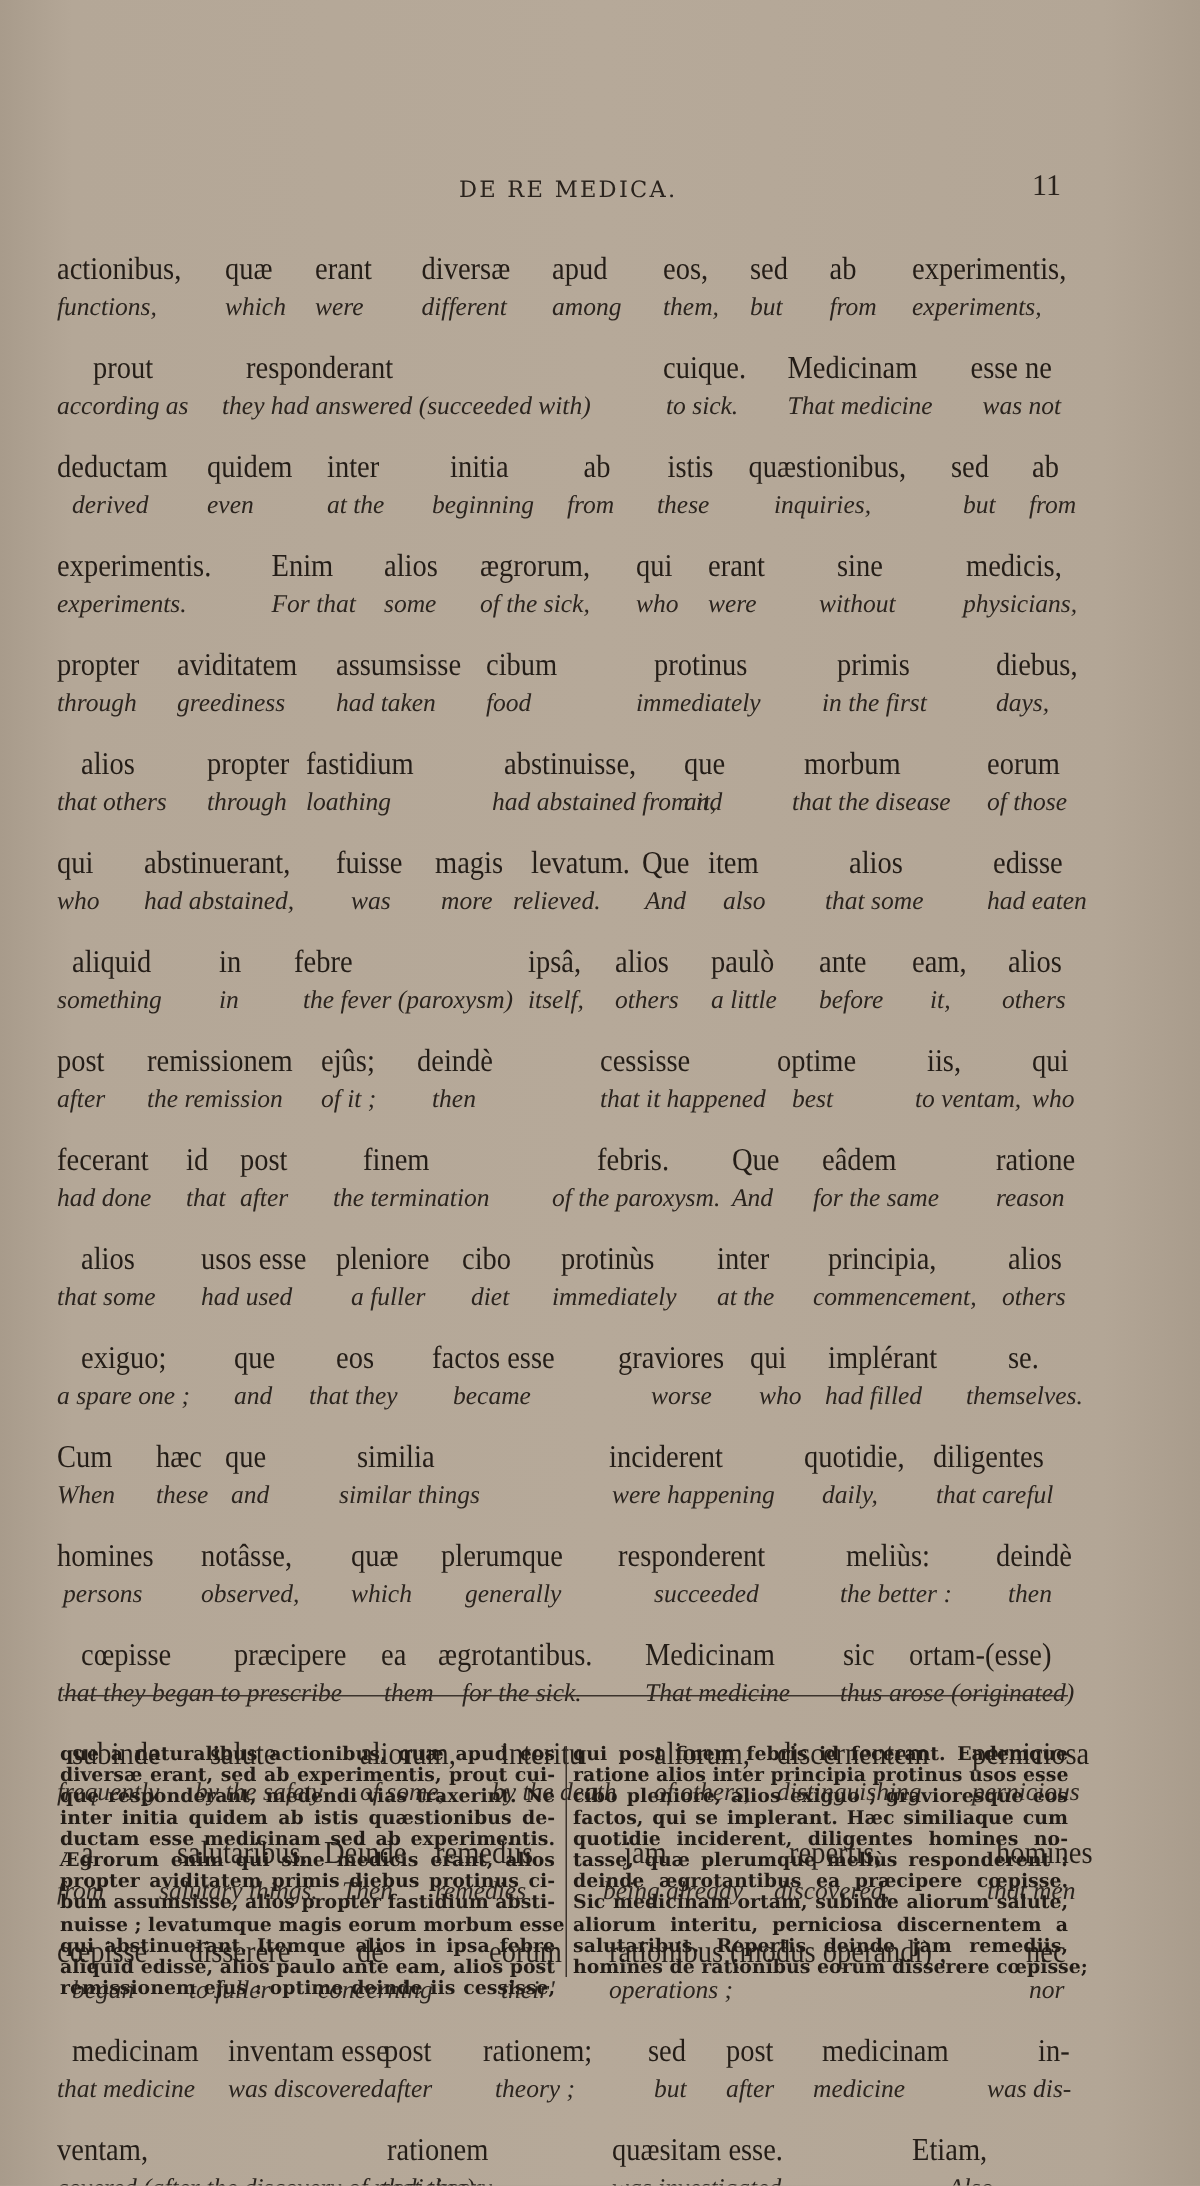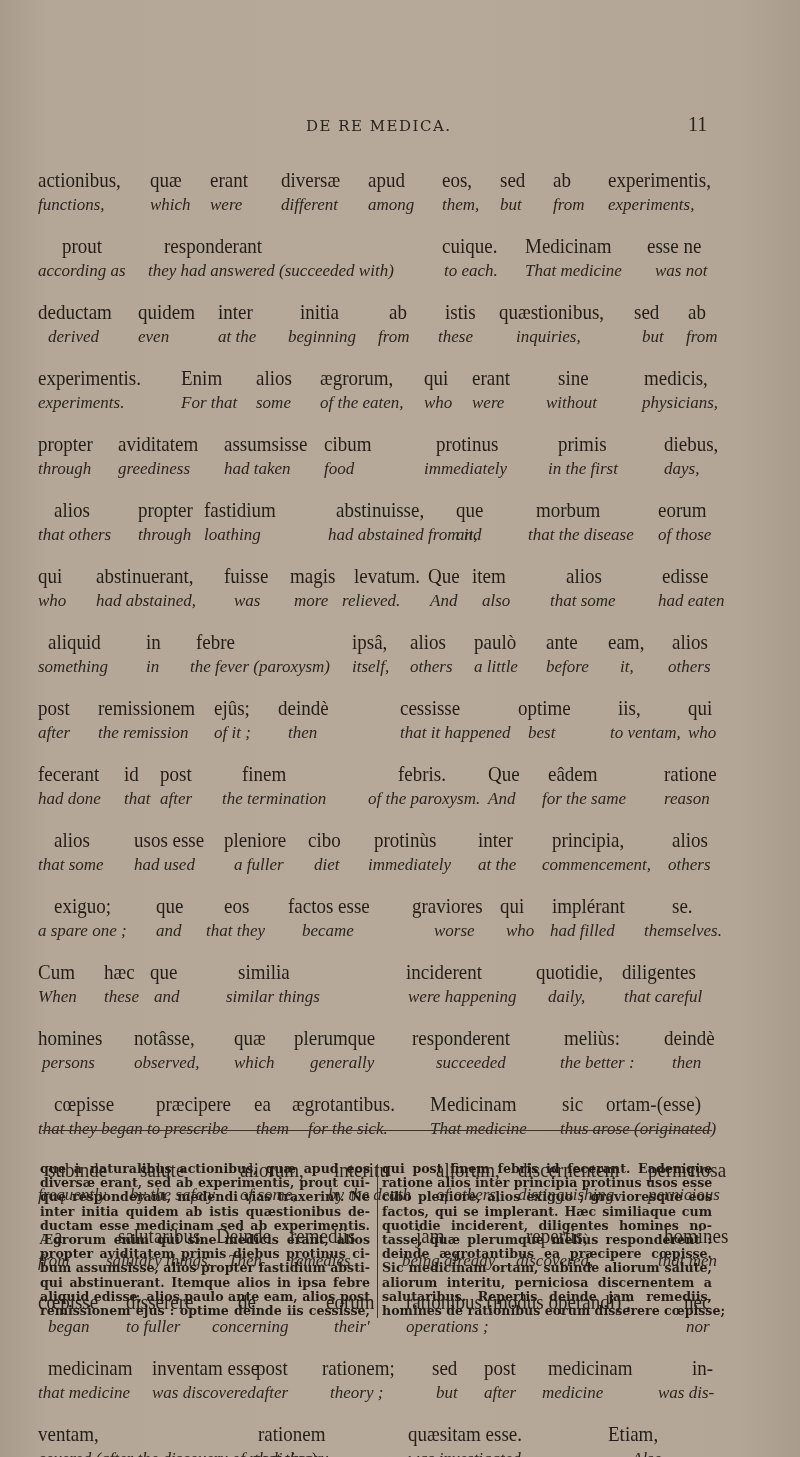--- a/index.html
+++ b/index.html
@@ -92,21 +92,21 @@
         <div class="lat">
           <span class="w" style="left: 24px;">prout</span>
           <span class="w" style="left: 126px;">responderant</span>
           <span class="w" style="left: 404px;">cuique.</span>
           <span class="w" style="left: 487px;">Medicinam</span>
           <span class="w" style="left: 609px;">esse ne</span>
         </div>
         <div class="eng">
           <span class="w" style="left: 0px;">according as</span>
           <span class="w" style="left: 110px;">they had answered (succeeded with)</span>
-          <span class="w" style="left: 406px;">to each.</span>
+          <span class="w" style="left: 406px;">to sick.</span>
           <span class="w" style="left: 487px;">That medicine</span>
           <span class="w" style="left: 617px;">was not</span>
         </div>
       </div>
       <div class="pair">
         <div class="lat">
           <span class="w" style="left: 0px;">deductam</span>
           <span class="w" style="left: 100px;">quidem</span>
           <span class="w" style="left: 180px;">inter</span>
           <span class="w" style="left: 262px;">initia</span>
@@ -136,21 +136,21 @@
           <span class="w" style="left: 282px;">ægrorum,</span>
           <span class="w" style="left: 386px;">qui</span>
           <span class="w" style="left: 434px;">erant</span>
           <span class="w" style="left: 520px;">sine</span>
           <span class="w" style="left: 606px;">medicis,</span>
         </div>
         <div class="eng">
           <span class="w" style="left: 0px;">experiments.</span>
           <span class="w" style="left: 143px;">For that</span>
           <span class="w" style="left: 218px;">some</span>
-          <span class="w" style="left: 282px;">of the eaten,</span>
+          <span class="w" style="left: 282px;">of the sick,</span>
           <span class="w" style="left: 386px;">who</span>
           <span class="w" style="left: 434px;">were</span>
           <span class="w" style="left: 508px;">without</span>
           <span class="w" style="left: 604px;">physicians,</span>
         </div>
       </div>
       <div class="pair">
         <div class="lat">
           <span class="w" style="left: 0px;">propter</span>
           <span class="w" style="left: 80px;">aviditatem</span>
@@ -222,21 +222,21 @@
           <span class="w" style="left: 314px;">ipsâ,</span>
           <span class="w" style="left: 372px;">alios</span>
           <span class="w" style="left: 436px;">paulò</span>
           <span class="w" style="left: 508px;">ante</span>
           <span class="w" style="left: 570px;">eam,</span>
           <span class="w" style="left: 634px;">alios</span>
         </div>
         <div class="eng">
           <span class="w" style="left: 0px;">something</span>
           <span class="w" style="left: 108px;">in</span>
-          <span class="w" style="left: 152px;">the fever (paroxysm)</span>
+          <span class="w" style="left: 164px;">the fever (paroxysm)</span>
           <span class="w" style="left: 314px;">itself,</span>
           <span class="w" style="left: 372px;">others</span>
           <span class="w" style="left: 436px;">a little</span>
           <span class="w" style="left: 508px;">before</span>
           <span class="w" style="left: 582px;">it,</span>
           <span class="w" style="left: 630px;">others</span>
         </div>
       </div>
       <div class="pair">
         <div class="lat">
@@ -485,20 +485,21 @@
   <div class="footnotes">
     <div class="fcol left" id="fcol-left">
         <span class="fline">que a naturalibus actionibus, quæ apud eos</span>
         <span class="fline">diversæ erant, sed ab experimentis, prout cui-</span>
         <span class="fline">que responderant, medendi vias traxerint. Ne</span>
         <span class="fline">inter initia quidem ab istis quæstionibus de-</span>
         <span class="fline">ductam esse medicinam sed ab experimentis.</span>
         <span class="fline">Ægrorum enim qui sine medicis erant, alios</span>
         <span class="fline">propter aviditatem primis diebus protinus ci-</span>
         <span class="fline">bum assumsisse, alios propter fastidium absti-</span>
+        <span class="fline">nuisse ; levatumque magis eorum morbum esse</span>
         <span class="fline">qui abstinuerant. Itemque alios in ipsa febre</span>
         <span class="fline">aliquid edisse, alios paulo ante eam, alios post</span>
         <span class="fline">remissionem ejus : optime deinde iis cessisse,</span>
       </div>
     <div class="col-divider"></div>
     <div class="fcol right" id="fcol-right">
         <span class="fline">qui post finem febris id fecerant. Eademque</span>
         <span class="fline">ratione alios inter principia protinus usos esse</span>
         <span class="fline">cibo pleniore, alios exiguo ; gravioresque eos</span>
         <span class="fline">factos, qui se implerant. Hæc similiaque cum</span>

